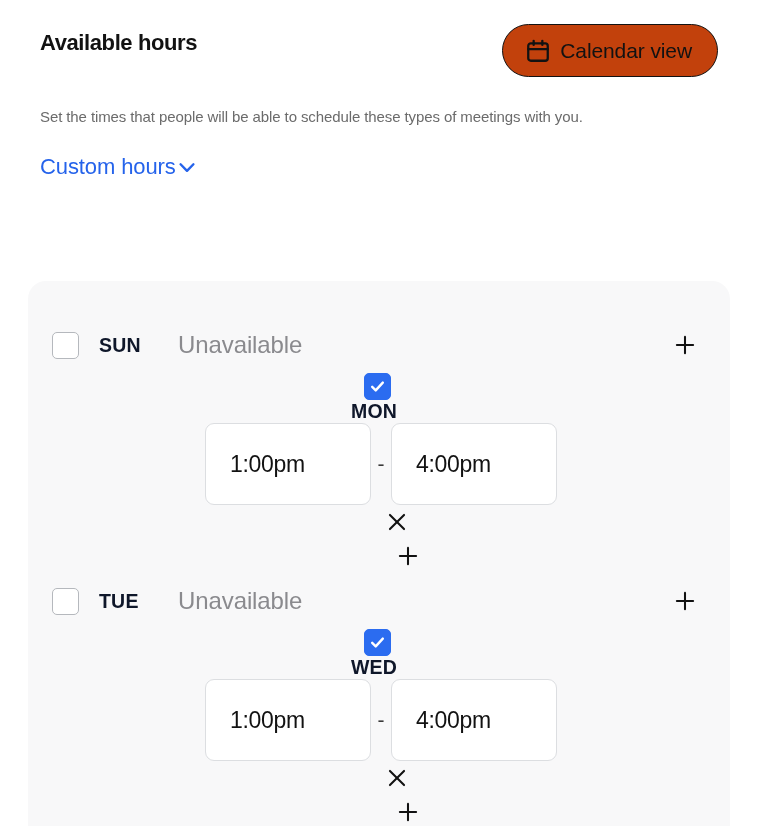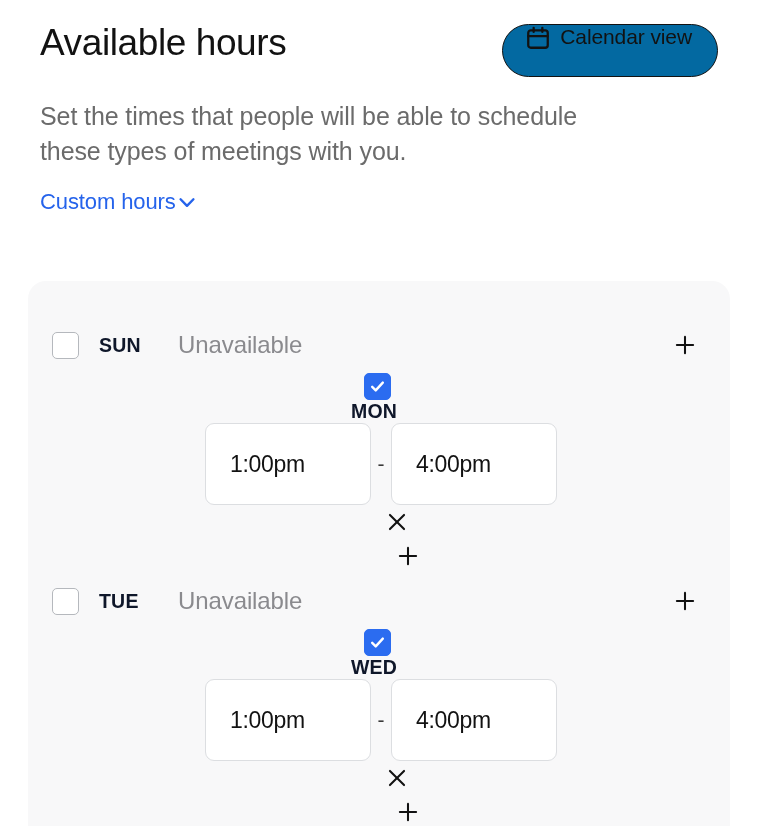--- a/index.html
+++ b/index.html
@@ -20,55 +20,55 @@
 
   
   .header-row {
     display: flex;
     align-items: flex-start;
     justify-content: space-between;
     padding: 23px 40px 0 40px;
   }
 
   .page-title {
-    font-size: 37px;
-    font-weight: 400;
+    font-size: 22px;
+    font-weight: 700;
     letter-spacing: -0.4px;
     line-height: 40px;
     color: #121212;
   }
 
   .calendar-view-btn {
     display: inline-flex;
-    align-items: flex-start;
+    align-items: center;
     gap: 9px;
     height: 53px;
     padding: 0 25px 0 22px;
     border: 1.6px solid #121212;
     border-radius: 28px;
-    background: #0369a1;
+    background: #c2410c;
     cursor: pointer;
     margin-top: 1px;
   }
 
   .calendar-view-btn .label {
     font-size: 21px;
     font-weight: 400;
     color: #121212;
     letter-spacing: -0.1px;
     white-space: nowrap;
   }
 
   .cal-icon { display: block; }
 
   
   .subtitle {
     padding: 0 40px;
     margin-top: 22px;
-    font-size: 25px;
+    font-size: 15px;
     line-height: 35px;
     color: #6b6b6b;
     max-width: 660px;
     letter-spacing: -0.1px;
   }
 
   
   .custom-hours-link {
     display: inline-flex;
     align-items: center;

